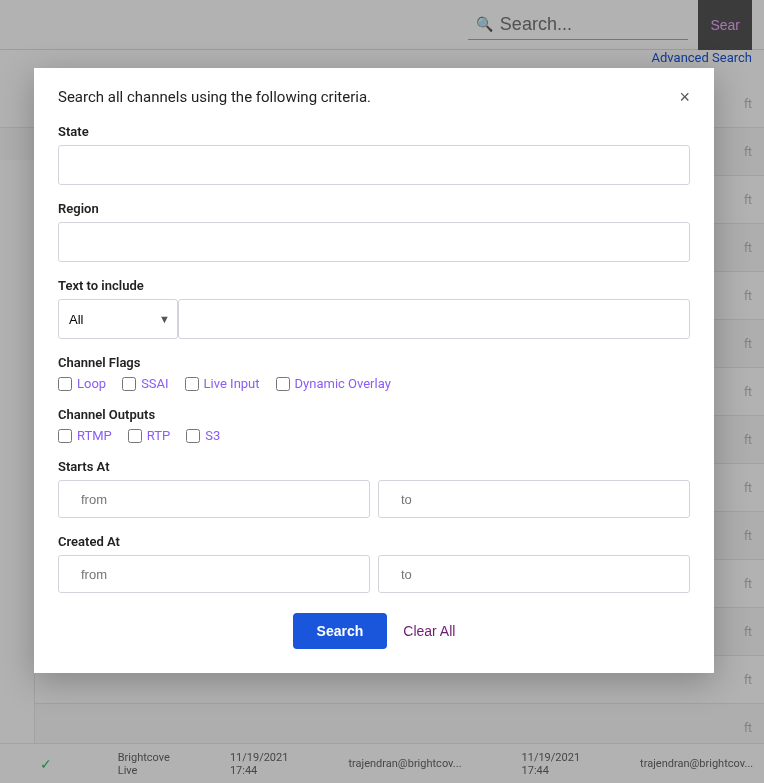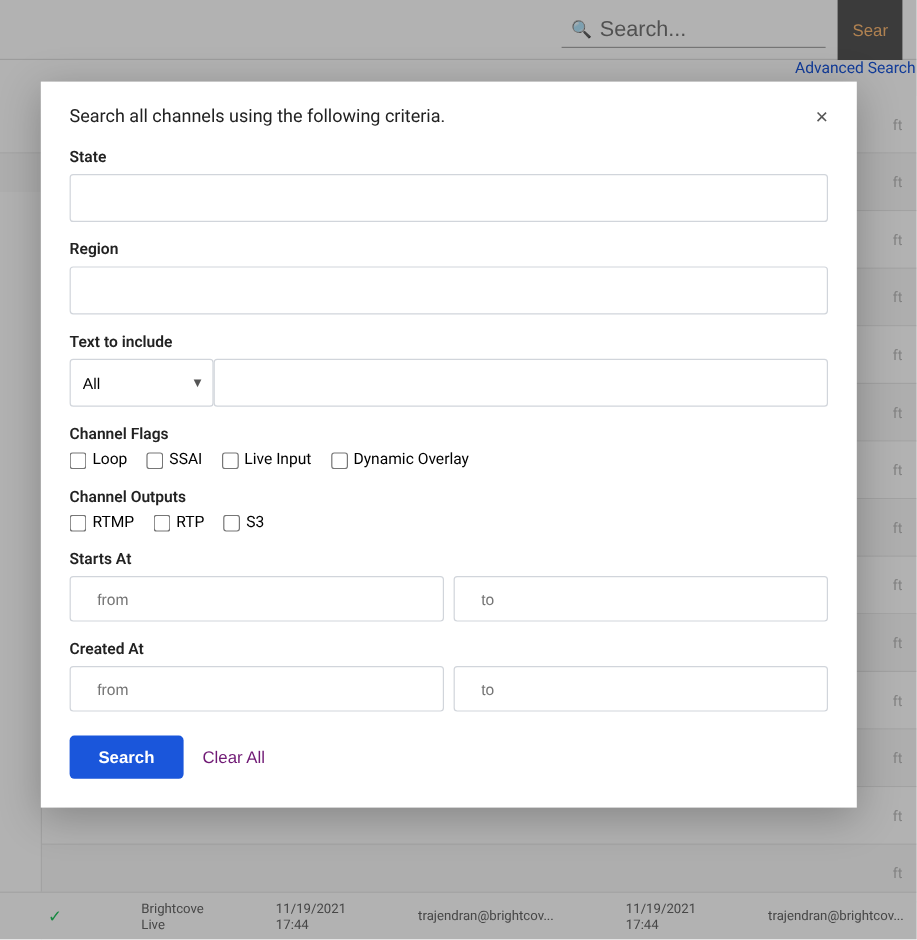--- a/index.html
+++ b/index.html
@@ -54,33 +54,33 @@
       border: none;
       outline: none;
       font-size: 18px;
       color: #701a75;
       background: transparent;
       width: 150px;
     }
 
     .search-btn-top {
       background: #555;
-      color: #fdba74;
+      color: #f0abfc;
       border: none;
       padding: 8px 12px;
       font-size: 14px;
       cursor: pointer;
       height: 50px;
     }
 
     
     .advanced-search-link {
       position: absolute;
       top: 50px;
-      right: 1px;
+      right: 12px;
       color: #1a56db;
       font-size: 13px;
       cursor: pointer;
       text-decoration: none;
     }
 
     
     .bg-rows {
       position: absolute;
       top: 80px;
@@ -270,21 +270,21 @@
 
     .checkbox-item input[type="checkbox"] {
       width: 14px;
       height: 14px;
       cursor: pointer;
       border: 1px solid #9ca3af;
     }
 
     .checkbox-label {
       font-size: 13px;
-      color: #000000;
+      color: #8b5cf6;
     }
 
     
     .date-range-row {
       display: flex;
       gap: 8px;
     }
 
     .date-input {
       flex: 1;
@@ -296,20 +296,21 @@
       outline: none;
       height: 38px;
     }
 
     
     .action-row {
       display: flex;
       align-items: center;
       gap: 16px;
       margin-top: 20px;
+      justify-content: center;
     }
 
     .btn-search {
       background: #1a56db;
       color: #fff;
       border: none;
       border-radius: 4px;
       padding: 10px 24px;
       font-size: 14px;
       font-weight: 600;

